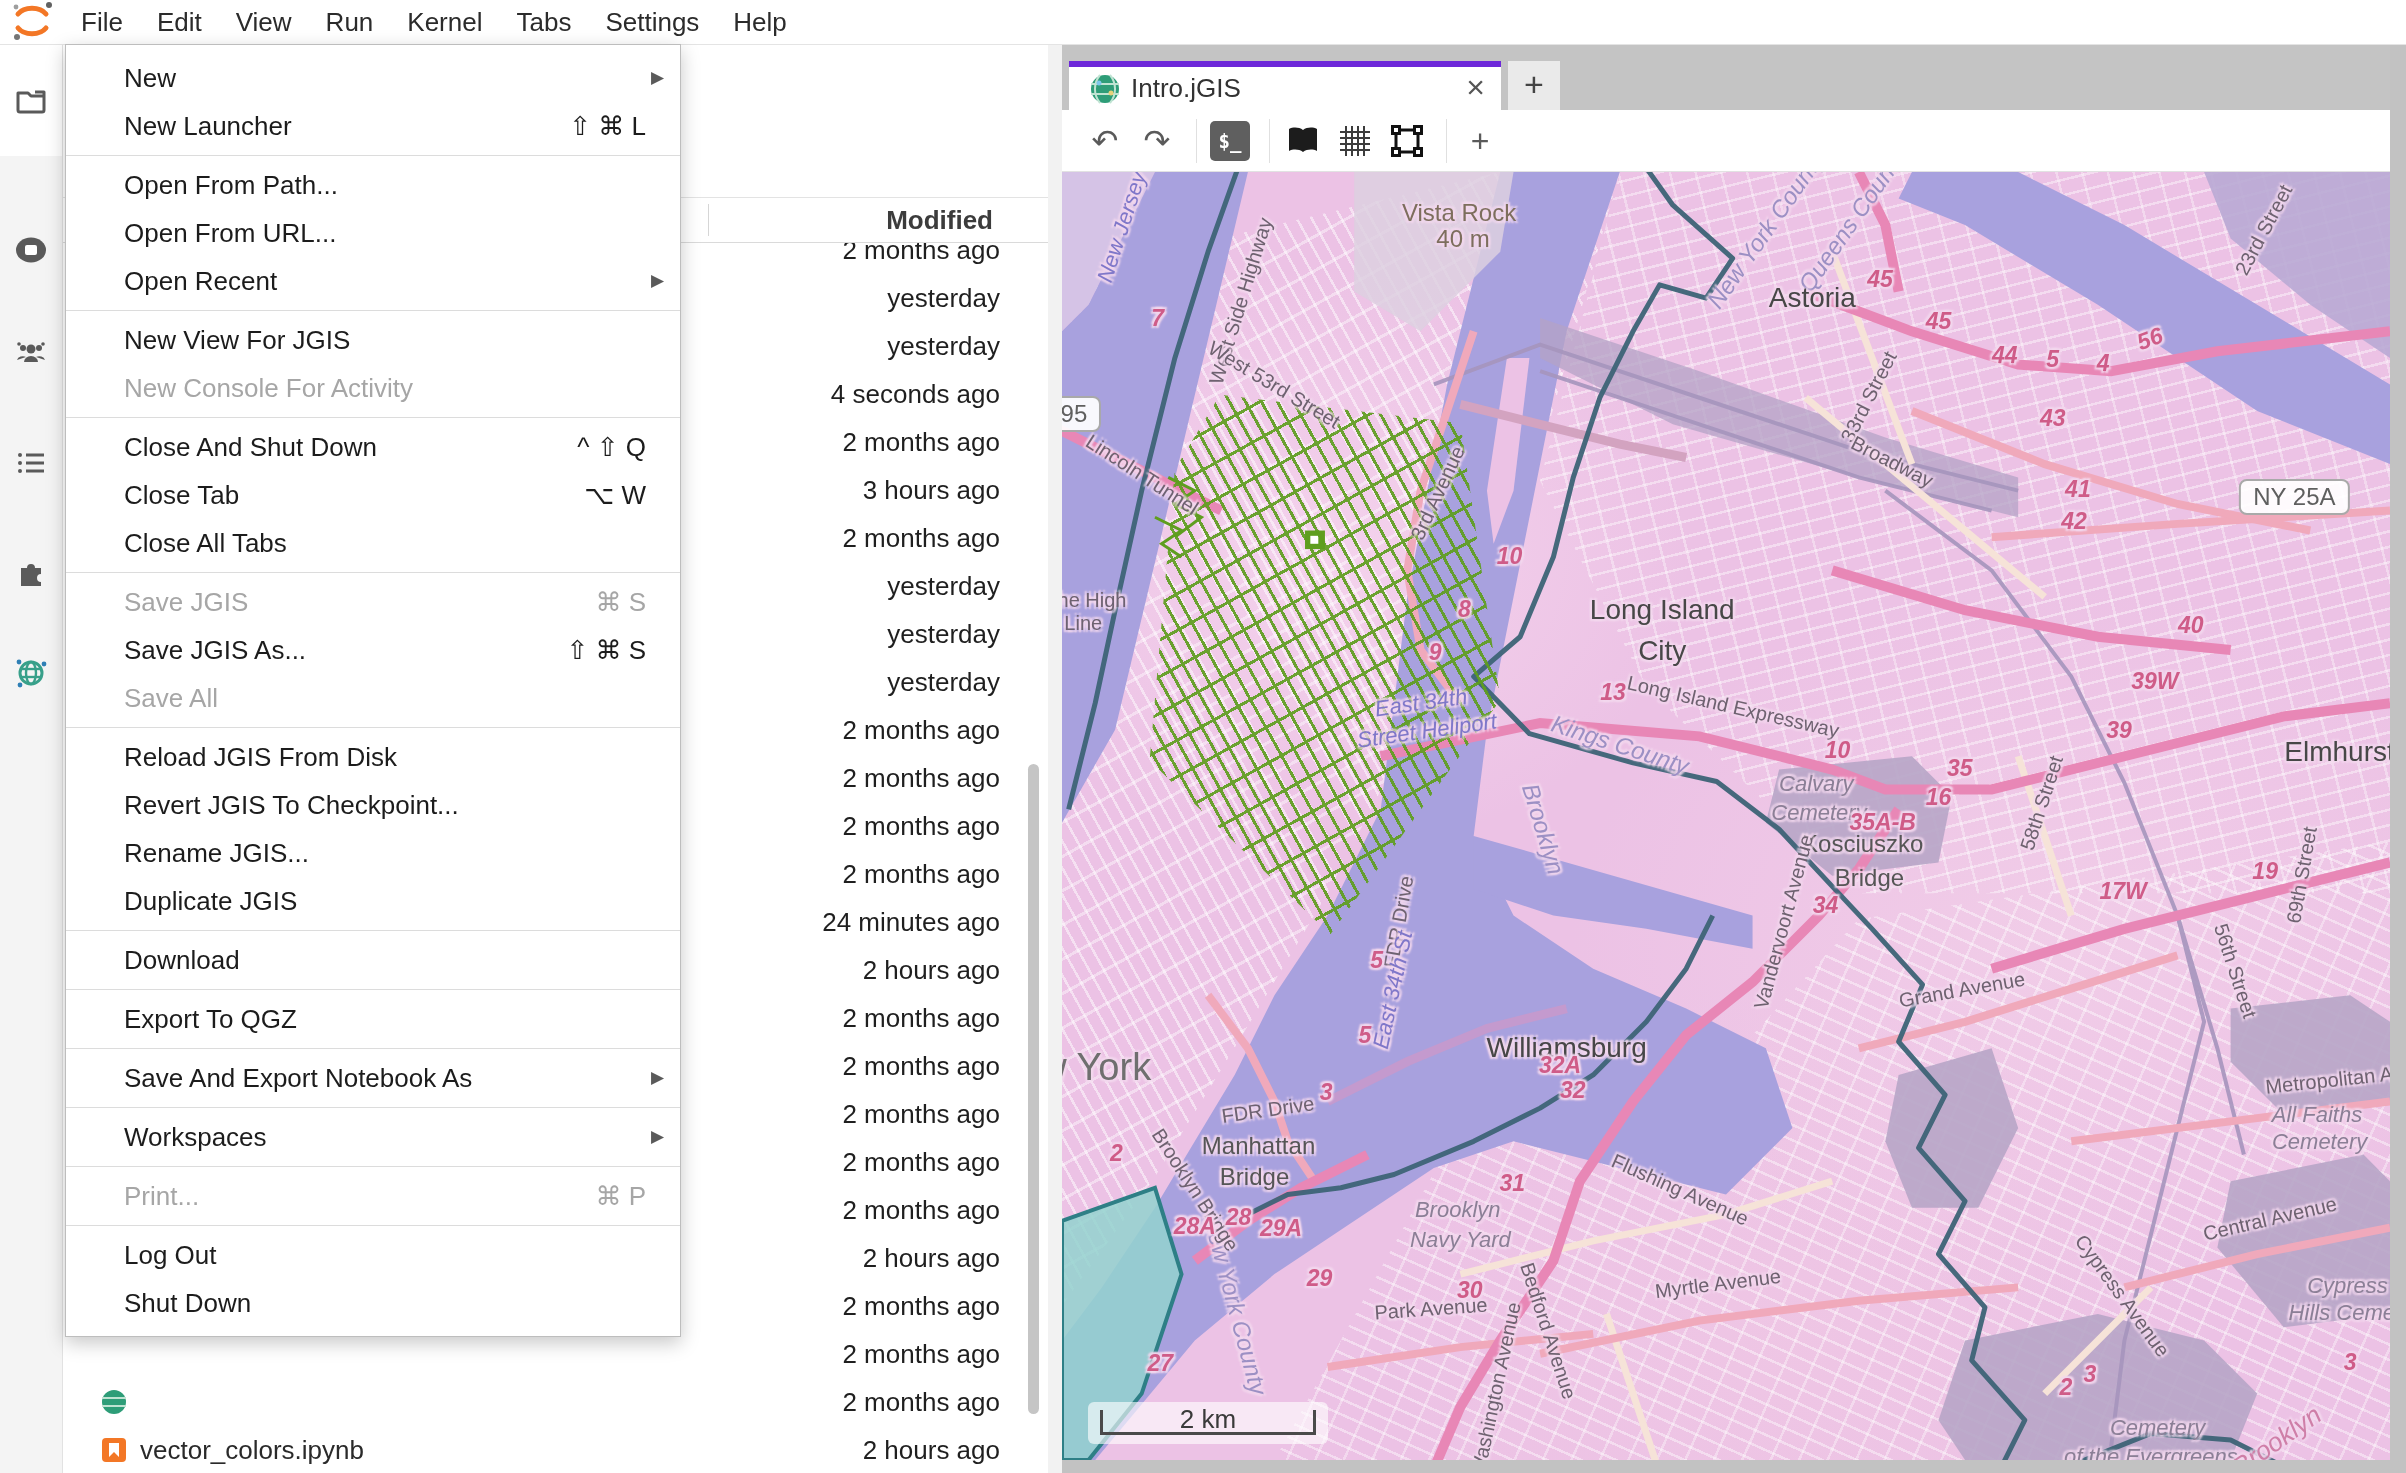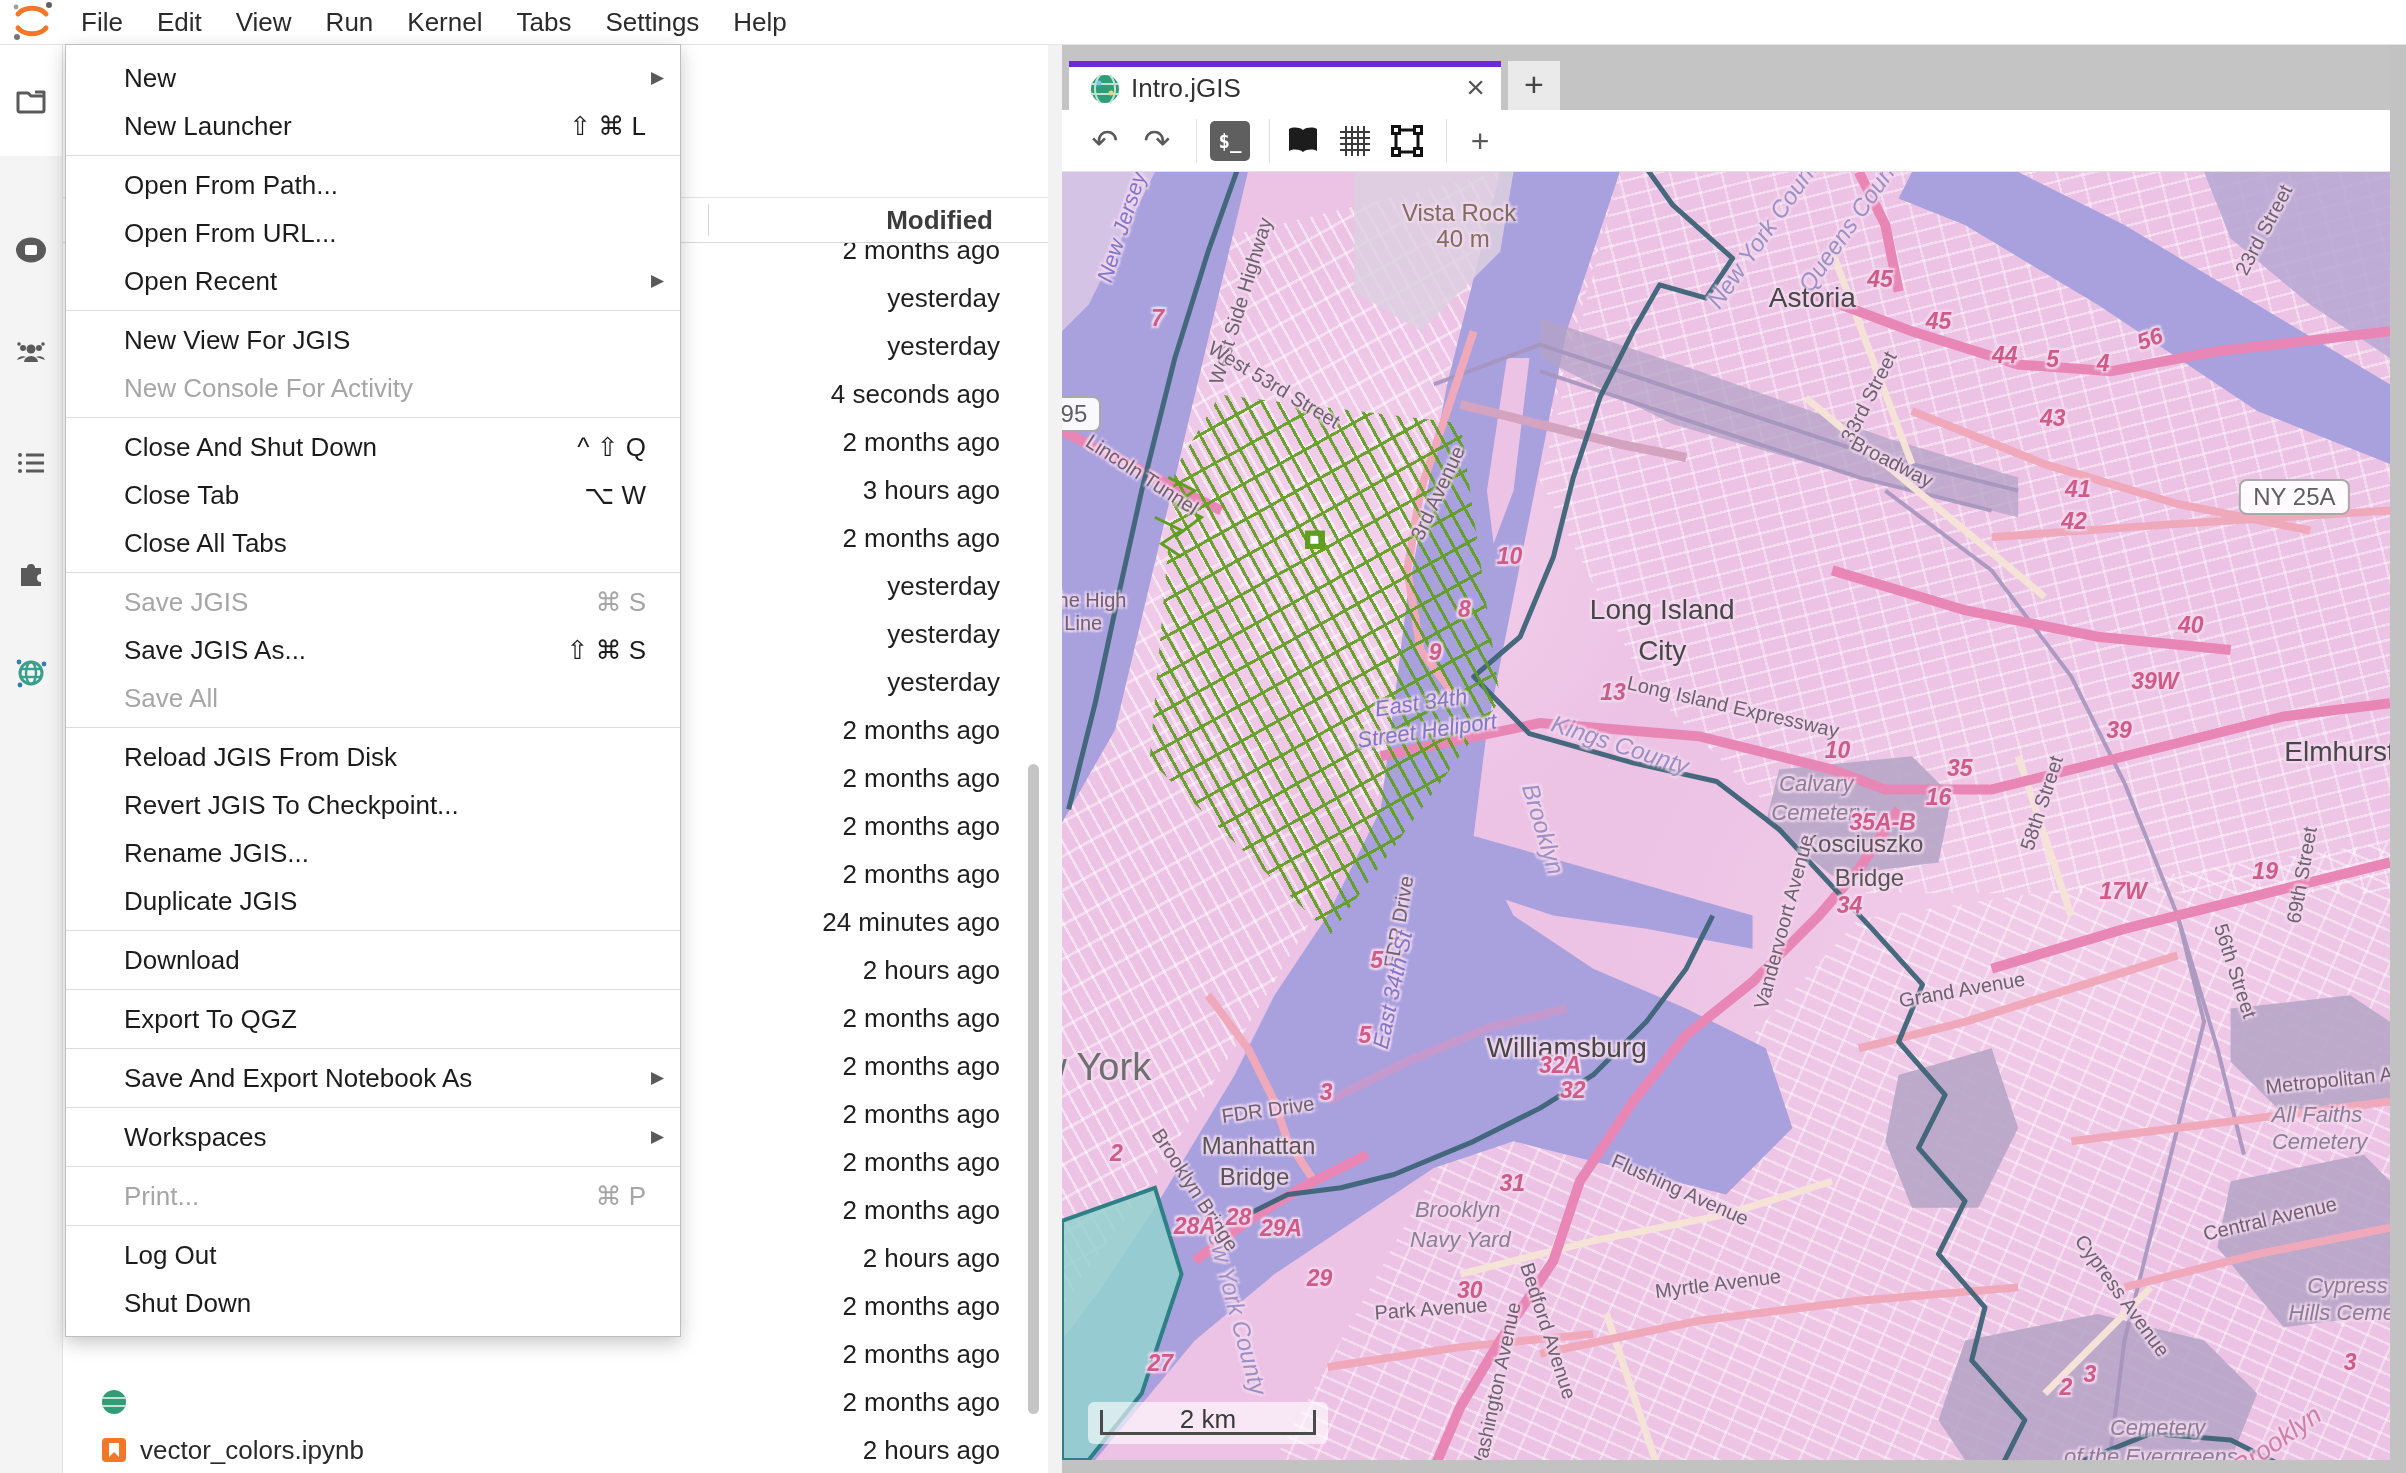--- a/index.html
+++ b/index.html
@@ -597,21 +597,21 @@
           <div class="lbl route" style="left: 82.3%; top: 39.5%; transform: translate(-50%, -50%) rotate(0deg);">39W</div>
           <div class="lbl route" style="left: 79.6%; top: 43.3%; transform: translate(-50%, -50%) rotate(0deg);">39</div>
           <div class="lbl route" style="left: 33.7%; top: 28%; transform: translate(-50%, -50%) rotate(0deg); margin-top: 23px;">10</div>
           <div class="lbl route" style="left: 30.3%; top: 33.9%; transform: translate(-50%, -50%) rotate(0deg);">8</div>
           <div class="lbl route" style="left: 28.1%; top: 37.3%; transform: translate(-50%, -50%) rotate(0deg);">9</div>
           <div class="lbl route" style="left: 41.5%; top: 40.4%; transform: translate(-50%, -50%) rotate(0deg);">13</div>
           <div class="lbl route" style="left: 58.4%; top: 44.9%; transform: translate(-50%, -50%) rotate(0deg);">10</div>
           <div class="lbl route" style="left: 67.6%; top: 46.3%; transform: translate(-50%, -50%) rotate(0deg);">35</div>
           <div class="lbl route" style="left: 66%; top: 48.5%; transform: translate(-50%, -50%) rotate(0deg);">16</div>
           <div class="lbl route" style="left: 61.8%; top: 50.5%; transform: translate(-50%, -50%) rotate(0deg);">35A-B</div>
-          <div class="lbl route" style="left: 57.5%; top: 56.9%; transform: translate(-50%, -50%) rotate(0deg); margin-left: 24px;">34</div>
+          <div class="lbl route" style="left: 57.5%; top: 56.9%; transform: translate(-50%, -50%) rotate(0deg);">34</div>
           <div class="lbl route" style="left: 79.9%; top: 55.8%; transform: translate(-50%, -50%) rotate(0deg);">17W</div>
           <div class="lbl route" style="left: 90.6%; top: 54.3%; transform: translate(-50%, -50%) rotate(0deg);">19</div>
           <div class="lbl route" style="left: 23.7%; top: 61.2%; transform: translate(-50%, -50%) rotate(0deg);">5</div>
           <div class="lbl route" style="left: 22.8%; top: 67%; transform: translate(-50%, -50%) rotate(0deg);">5</div>
           <div class="lbl route" style="left: 19.9%; top: 71.4%; transform: translate(-50%, -50%) rotate(0deg);">3</div>
           <div class="lbl route" style="left: 4.1%; top: 76.2%; transform: translate(-50%, -50%) rotate(0deg);">2</div>
           <div class="lbl route" style="left: 37.5%; top: 69.3%; transform: translate(-50%, -50%) rotate(0deg);">32A</div>
           <div class="lbl route" style="left: 37.1%; top: 71.3%; transform: translate(-50%, -50%) rotate(0deg); padding-left: 36px;">32</div>
           <div class="lbl route" style="left: 33.9%; top: 78.5%; transform: translate(-50%, -50%) rotate(0deg);">31</div>
           <div class="lbl route" style="left: 30.7%; top: 86.8%; transform: translate(-50%, -50%) rotate(0deg);">30</div>

